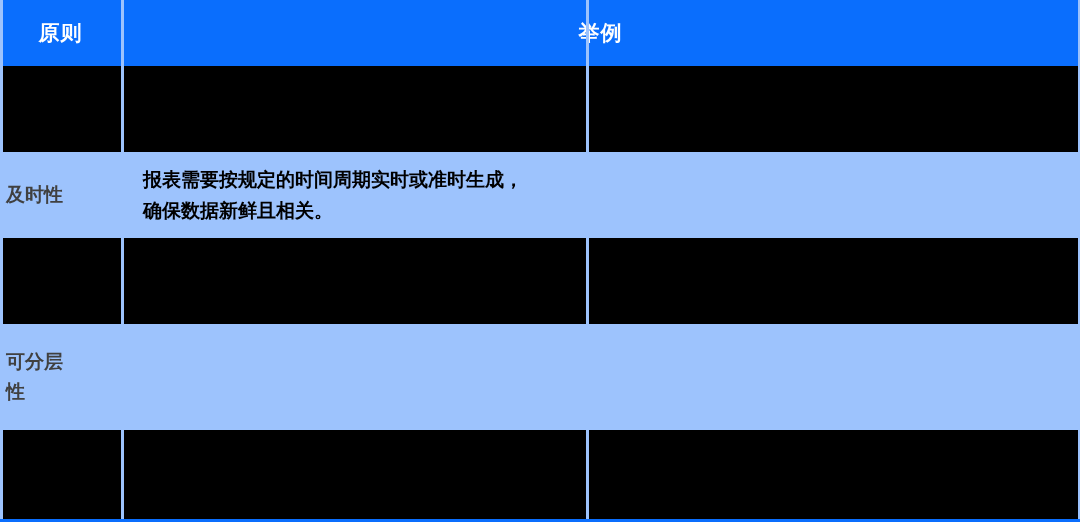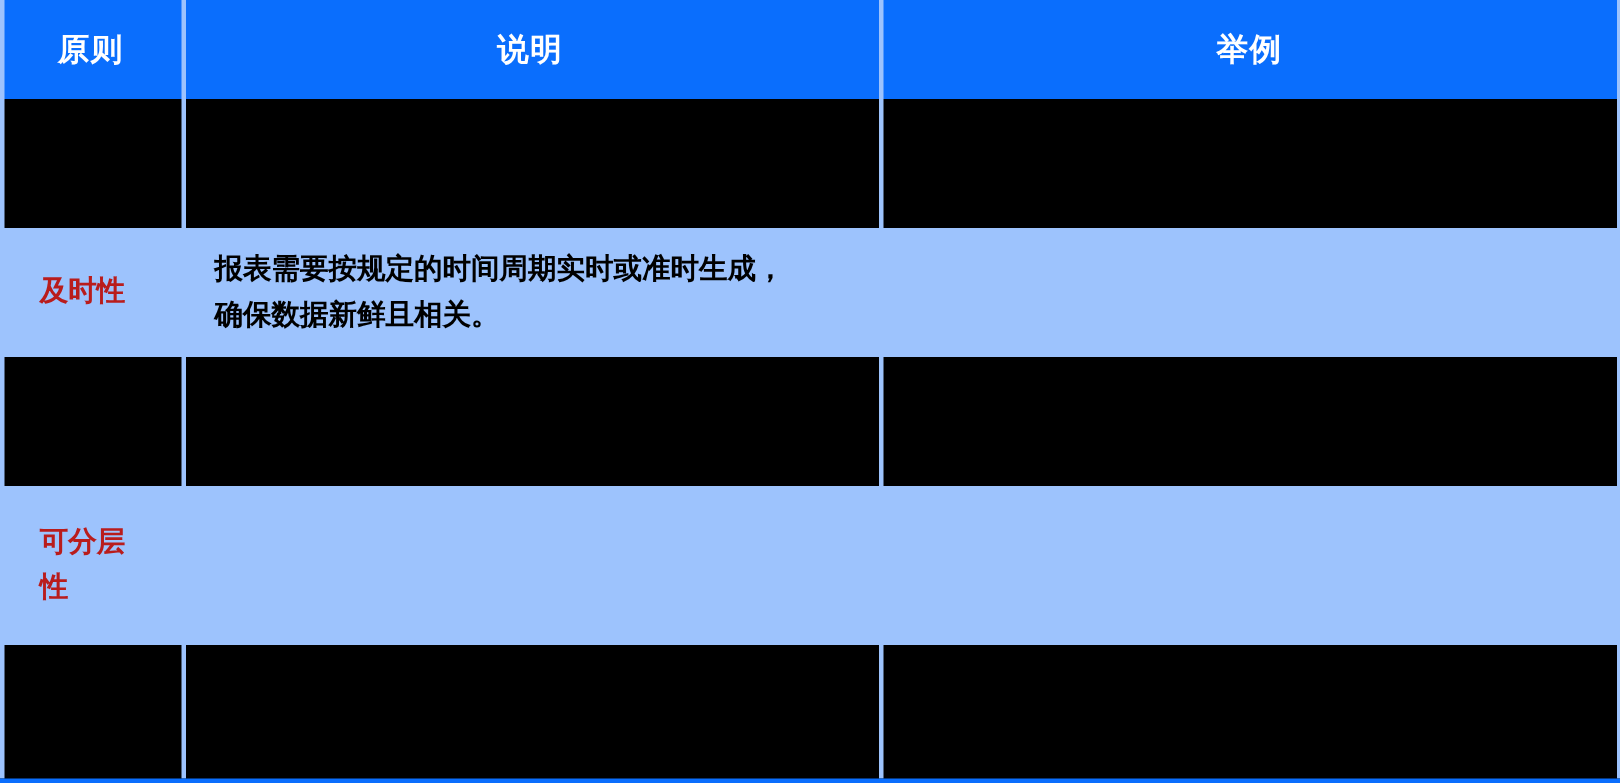--- a/index.html
+++ b/index.html
@@ -107,22 +107,22 @@
     font-size: 19px;
     line-height: 30px;
     padding: 0 18px;
   }
 
   
   .row-data {
     background: #9dc3fd;
   }
   .row-data .c-principle {
-    justify-content: center;
-    color: #b91c1c;
+    justify-content: flex-start;
+    color: #404040;
     font-size: 19px;
     font-weight: bold;
     line-height: 30px;
     text-align: center;
     padding: 0 6px;
   }
   .row-data .c-principle .label-text {
     display: block;
     width: 68px;
     text-align: left;
@@ -145,23 +145,20 @@
 </style>
 </head>
 <body>
 
 <div id="table-root">
 
   <div class="row row-header">
     <div class="cell c-principle">
       <span class="cell-text">原则</span>
     </div>
-    <div class="cell c-desc">
-      <span class="cell-text">说明</span>
-    </div>
     <div class="cell c-example">
       <span class="cell-text">举例</span>
     </div>
   </div>
 
   <div class="row row-black" style="top:66px; height:86px;">
     <div class="cell c-principle">
       <span class="cell-text"></span>
     </div>
     <div class="cell c-desc">

